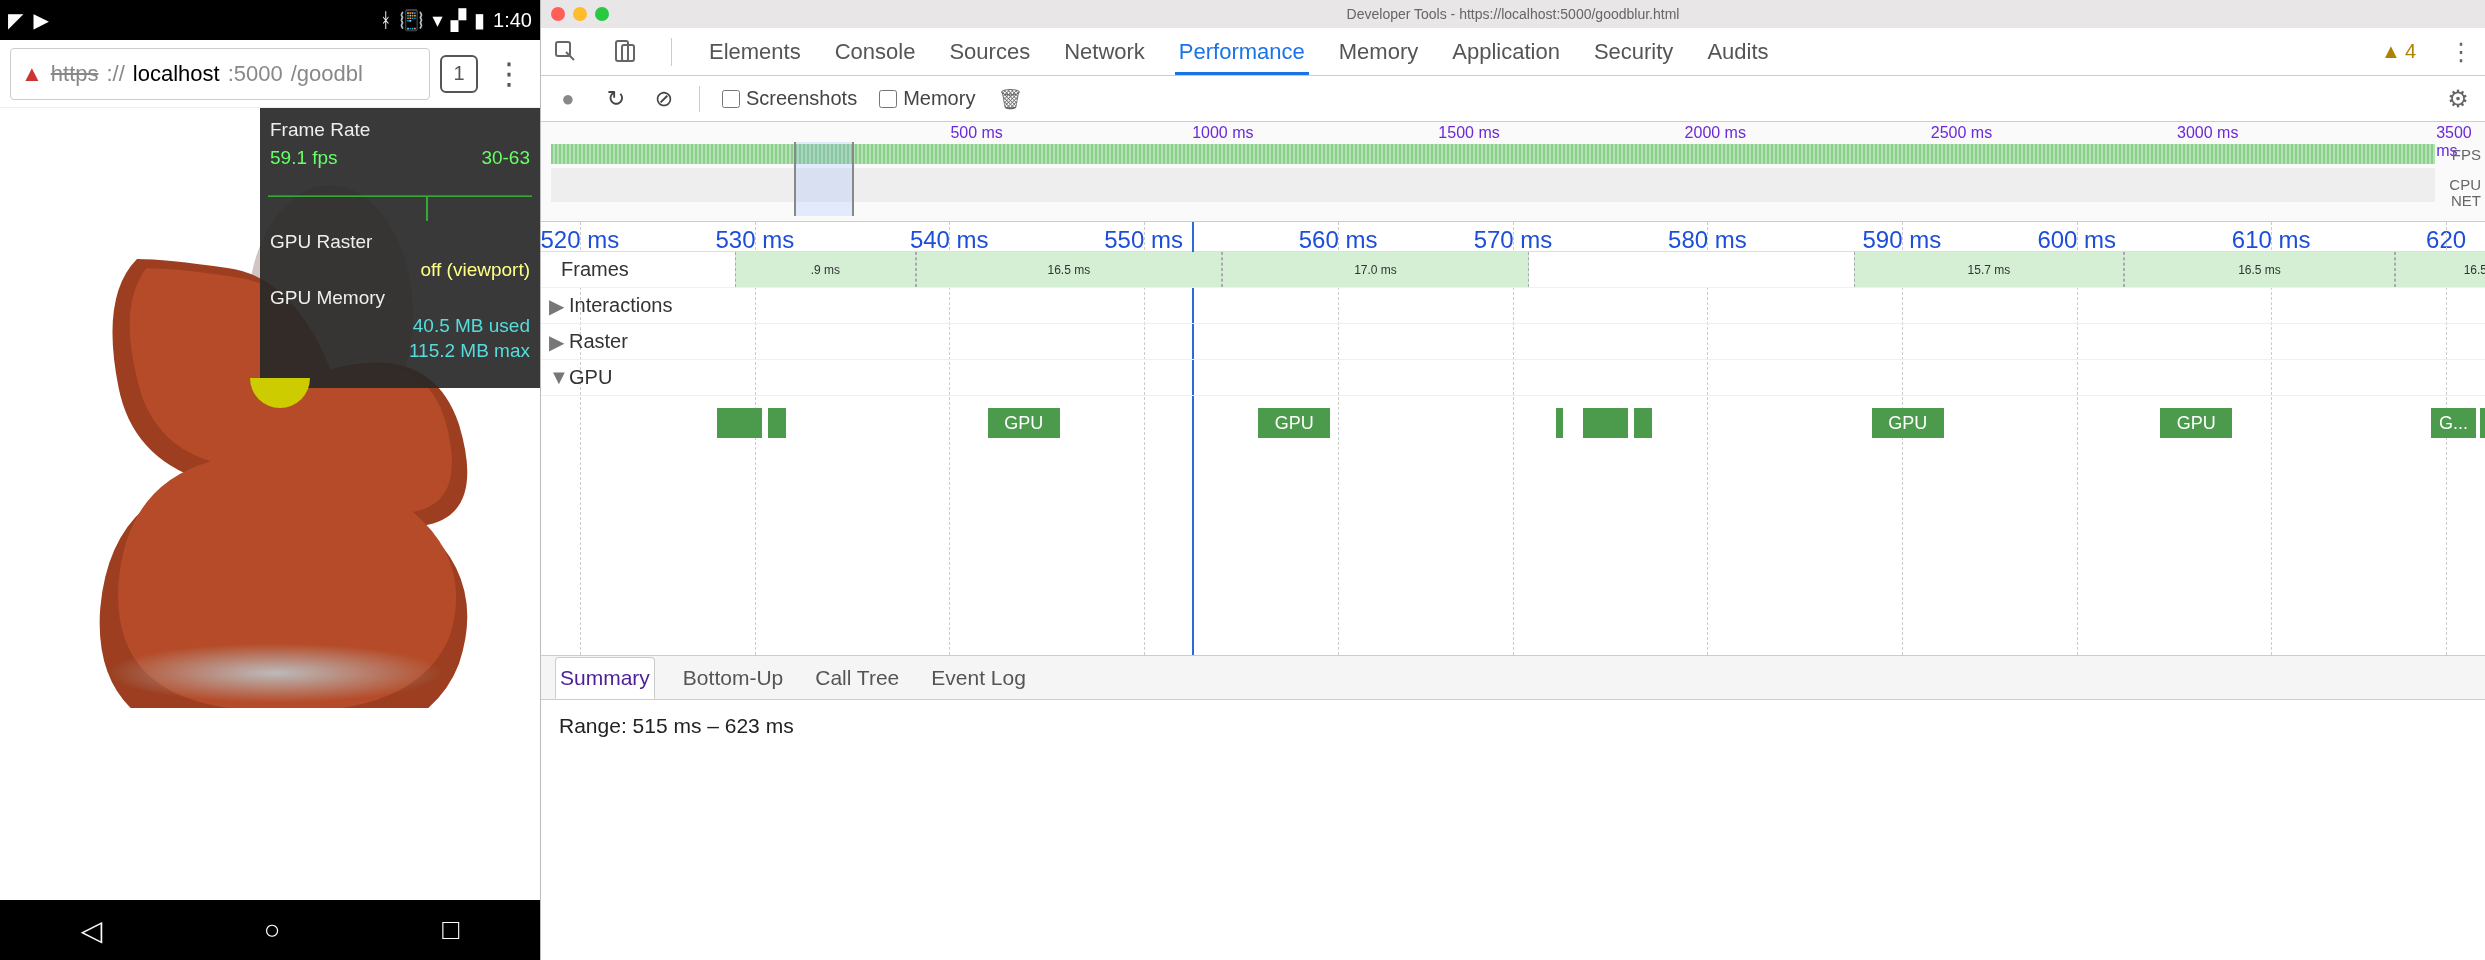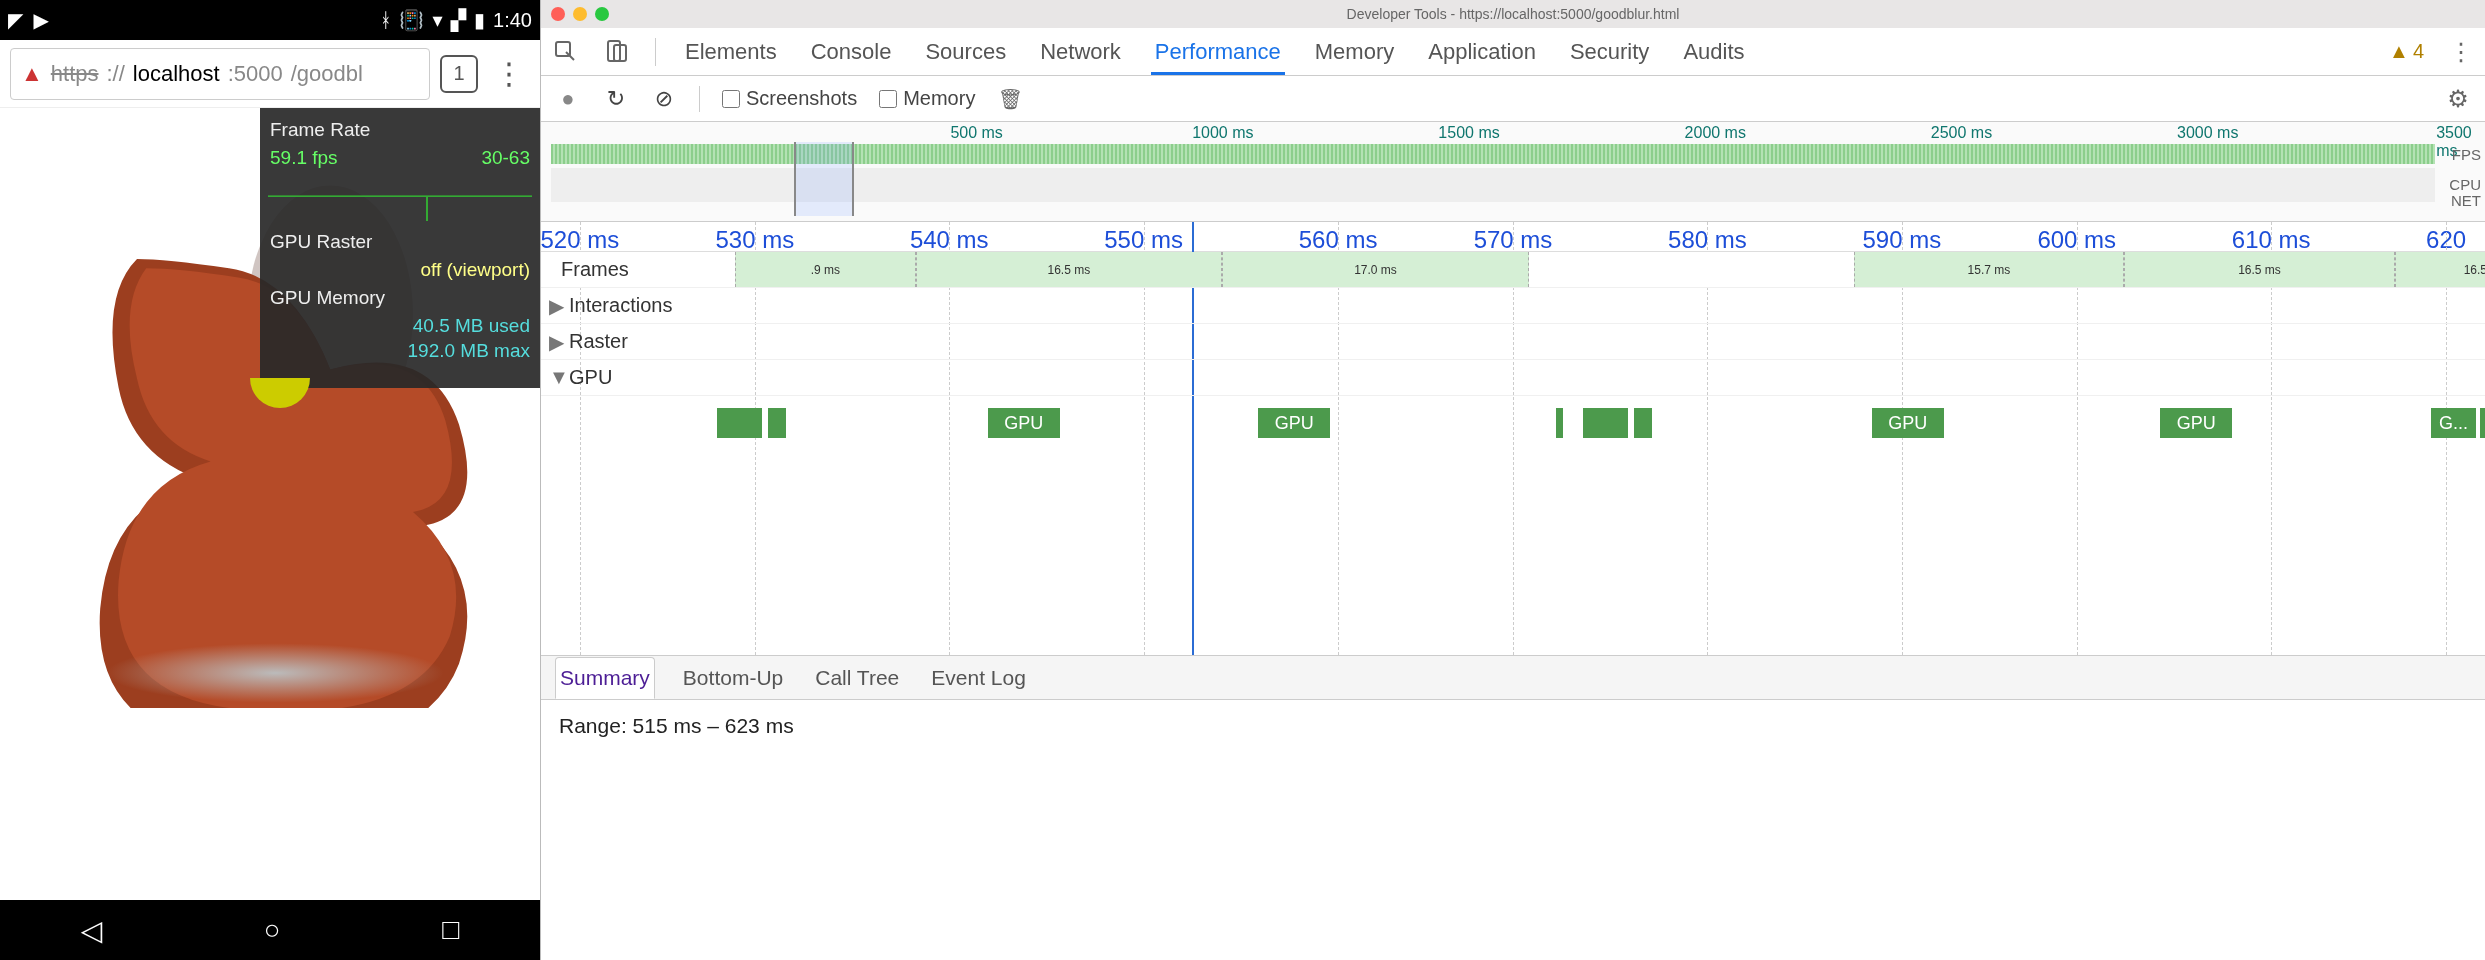--- a/index.html
+++ b/index.html
@@ -34,35 +34,35 @@
 .phone-nav { position:absolute; bottom:0; left:0; right:0; height:60px; background:#000; display:flex; align-items:center; justify-content:space-around; color:#fff; }
 .phone-nav span { font-size:28px; }
 
 
 .devtools { flex:1; height:960px; background:#fff; display:flex; flex-direction:column; border-left:1px solid #bbb; }
 .wintitle { height:28px; background:#e8e6e6; display:flex; align-items:center; font-size:15px; color:#666; position:relative; }
 .wintitle .dots { display:flex; gap:8px; padding-left:10px; }
 .wintitle .dot { width:14px; height:14px; border-radius:50%; }
 .wintitle .r{background:#ff5f57;} .wintitle .y{background:#febc2e;} .wintitle .g{background:#28c840;}
 .wintitle .t { position:absolute; left:50%; transform:translateX(-50%); font-size:14px;text-align:right; }
-.tabs { height:48px; display:flex; align-items:center; padding:12px 12px; gap:25px; border-bottom:1px solid #ccc; font-size:22px; color:#555; }
+.tabs { height:48px; display:flex; align-items:center; padding:12px 12px; gap:33px; border-bottom:1px solid #ccc; font-size:22px; color:#555; }
 .tabs .icon { width:26px; height:26px; display:inline-block; }
 .tabs .tab { padding:10px 4px; cursor:pointer; }
 .tabs .tab.active { color:#1a73e8; border-bottom:3px solid #1a73e8; padding-bottom:7px; }
 .tabs .spacer { flex:1; }
 .tabs .warn { color:#b08000; display:flex; align-items:center; gap:4px; font-size:20px;}
 .toolbar { height:46px; display:flex; align-items:center; padding:0 14px; gap:22px; border-bottom:1px solid #ccc; font-size:20px; color:#444; }
 .toolbar .btn { width:26px; height:26px; display:flex; align-items:center; justify-content:center; }
 .toolbar .chk { display:flex; align-items:center; gap:6px; }
 .toolbar .chk input { width:18px; height:18px; }
 .toolbar .sep { width:1px; height:26px; background:#ccc; }
 .toolbar .spacer{flex:1;}
 
 .overview { height:100px; border-bottom:1px solid #ccc; position:relative; background:#fafafa; }
-.overview .ticks { position:absolute; top:0; left:0; right:50px; height:22px; font-size:16px; color:#0f766e; }
+.overview .ticks { position:absolute; top:0; left:0; right:50px; height:22px; font-size:16px; color:#6d28d9; }
 .overview .tick { position:absolute; top:2px; transform:translateX(-50%); }
 .overview .fps-band { position:absolute; top:22px; left:10px; right:50px; height:20px; background:repeating-linear-gradient(90deg,#8cce8c 0 2px,#b4e2b4 2px 4px); }
 .overview .cpu-band { position:absolute; top:46px; left:10px; right:50px; height:34px; background:#eee; }
 .overview .sel { position:absolute; top:20px; height:74px; background:rgba(120,160,255,.18); border-left:2px solid #888; border-right:2px solid #888; }
 .overview .lbl { position:absolute; right:4px; font-size:15px; color:#666; }
 .overview .lbl.fps{top:24px;} .overview .lbl.cpu{top:54px;} .overview .lbl.net{top:70px;}
 
 .flame { flex:1; position:relative; overflow:hidden; border-bottom:1px solid #ccc; min-height:240px; }
 .flame .timehdr { height:30px; position:relative; border-bottom:1px solid #ddd; font-size:24px; color:#1d4ed8; }
 .flame .timehdr span { position:absolute; top:4px; transform:translateX(-50%); }
@@ -149,21 +149,21 @@
         </div>
       <div class="overlay-row">
           <span class="label">GPU Memory</span>
         </div>
       <div class="overlay-row">
           <span></span>
           <span class="cyan">40.5 MB used</span>
         </div>
       <div class="overlay-row" style="position:relative;height:40px">
           <div class="pie"></div>
-          <span class="cyan" style="position:absolute;right:0;top:0">192.0 MB max</span>
+          <span class="cyan" style="position:absolute;right:0;top:0">115.2 MB max</span>
         </div>
     </div>
   </div>
   <div class="phone-nav">
     <span>◁</span>
     <span>○</span>
     <span>□</span>
   </div>
 </div>
 

